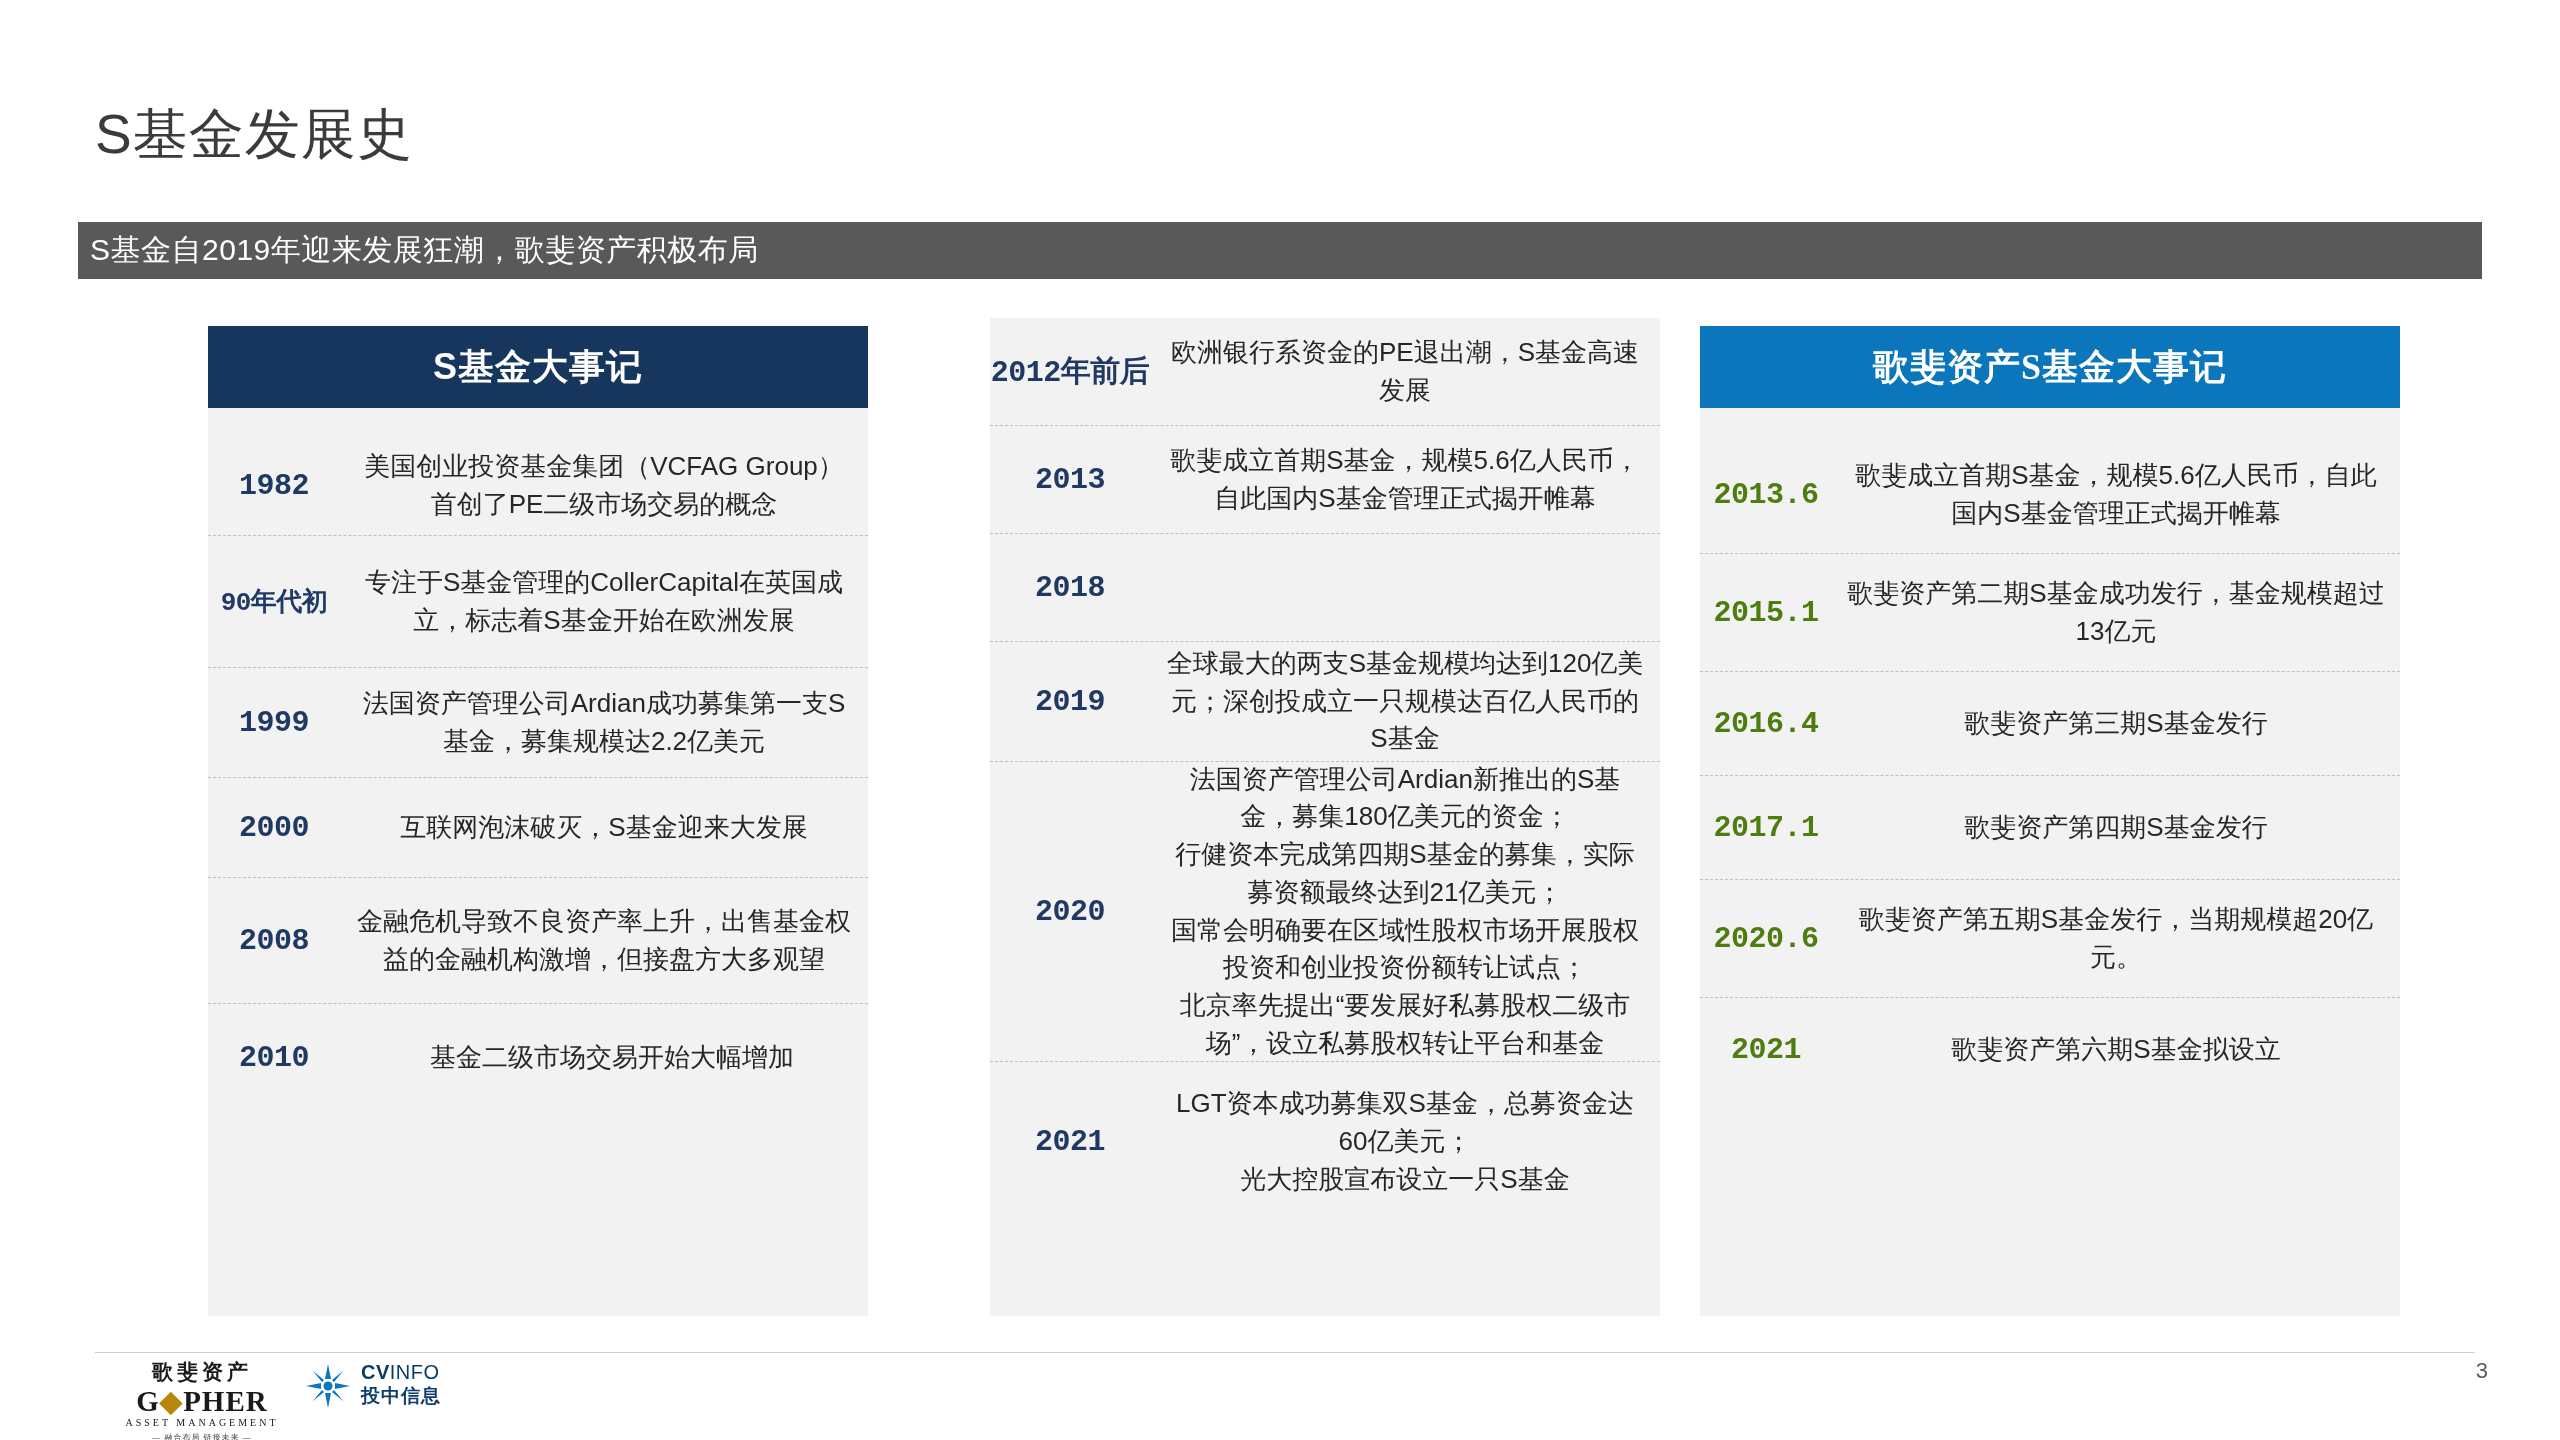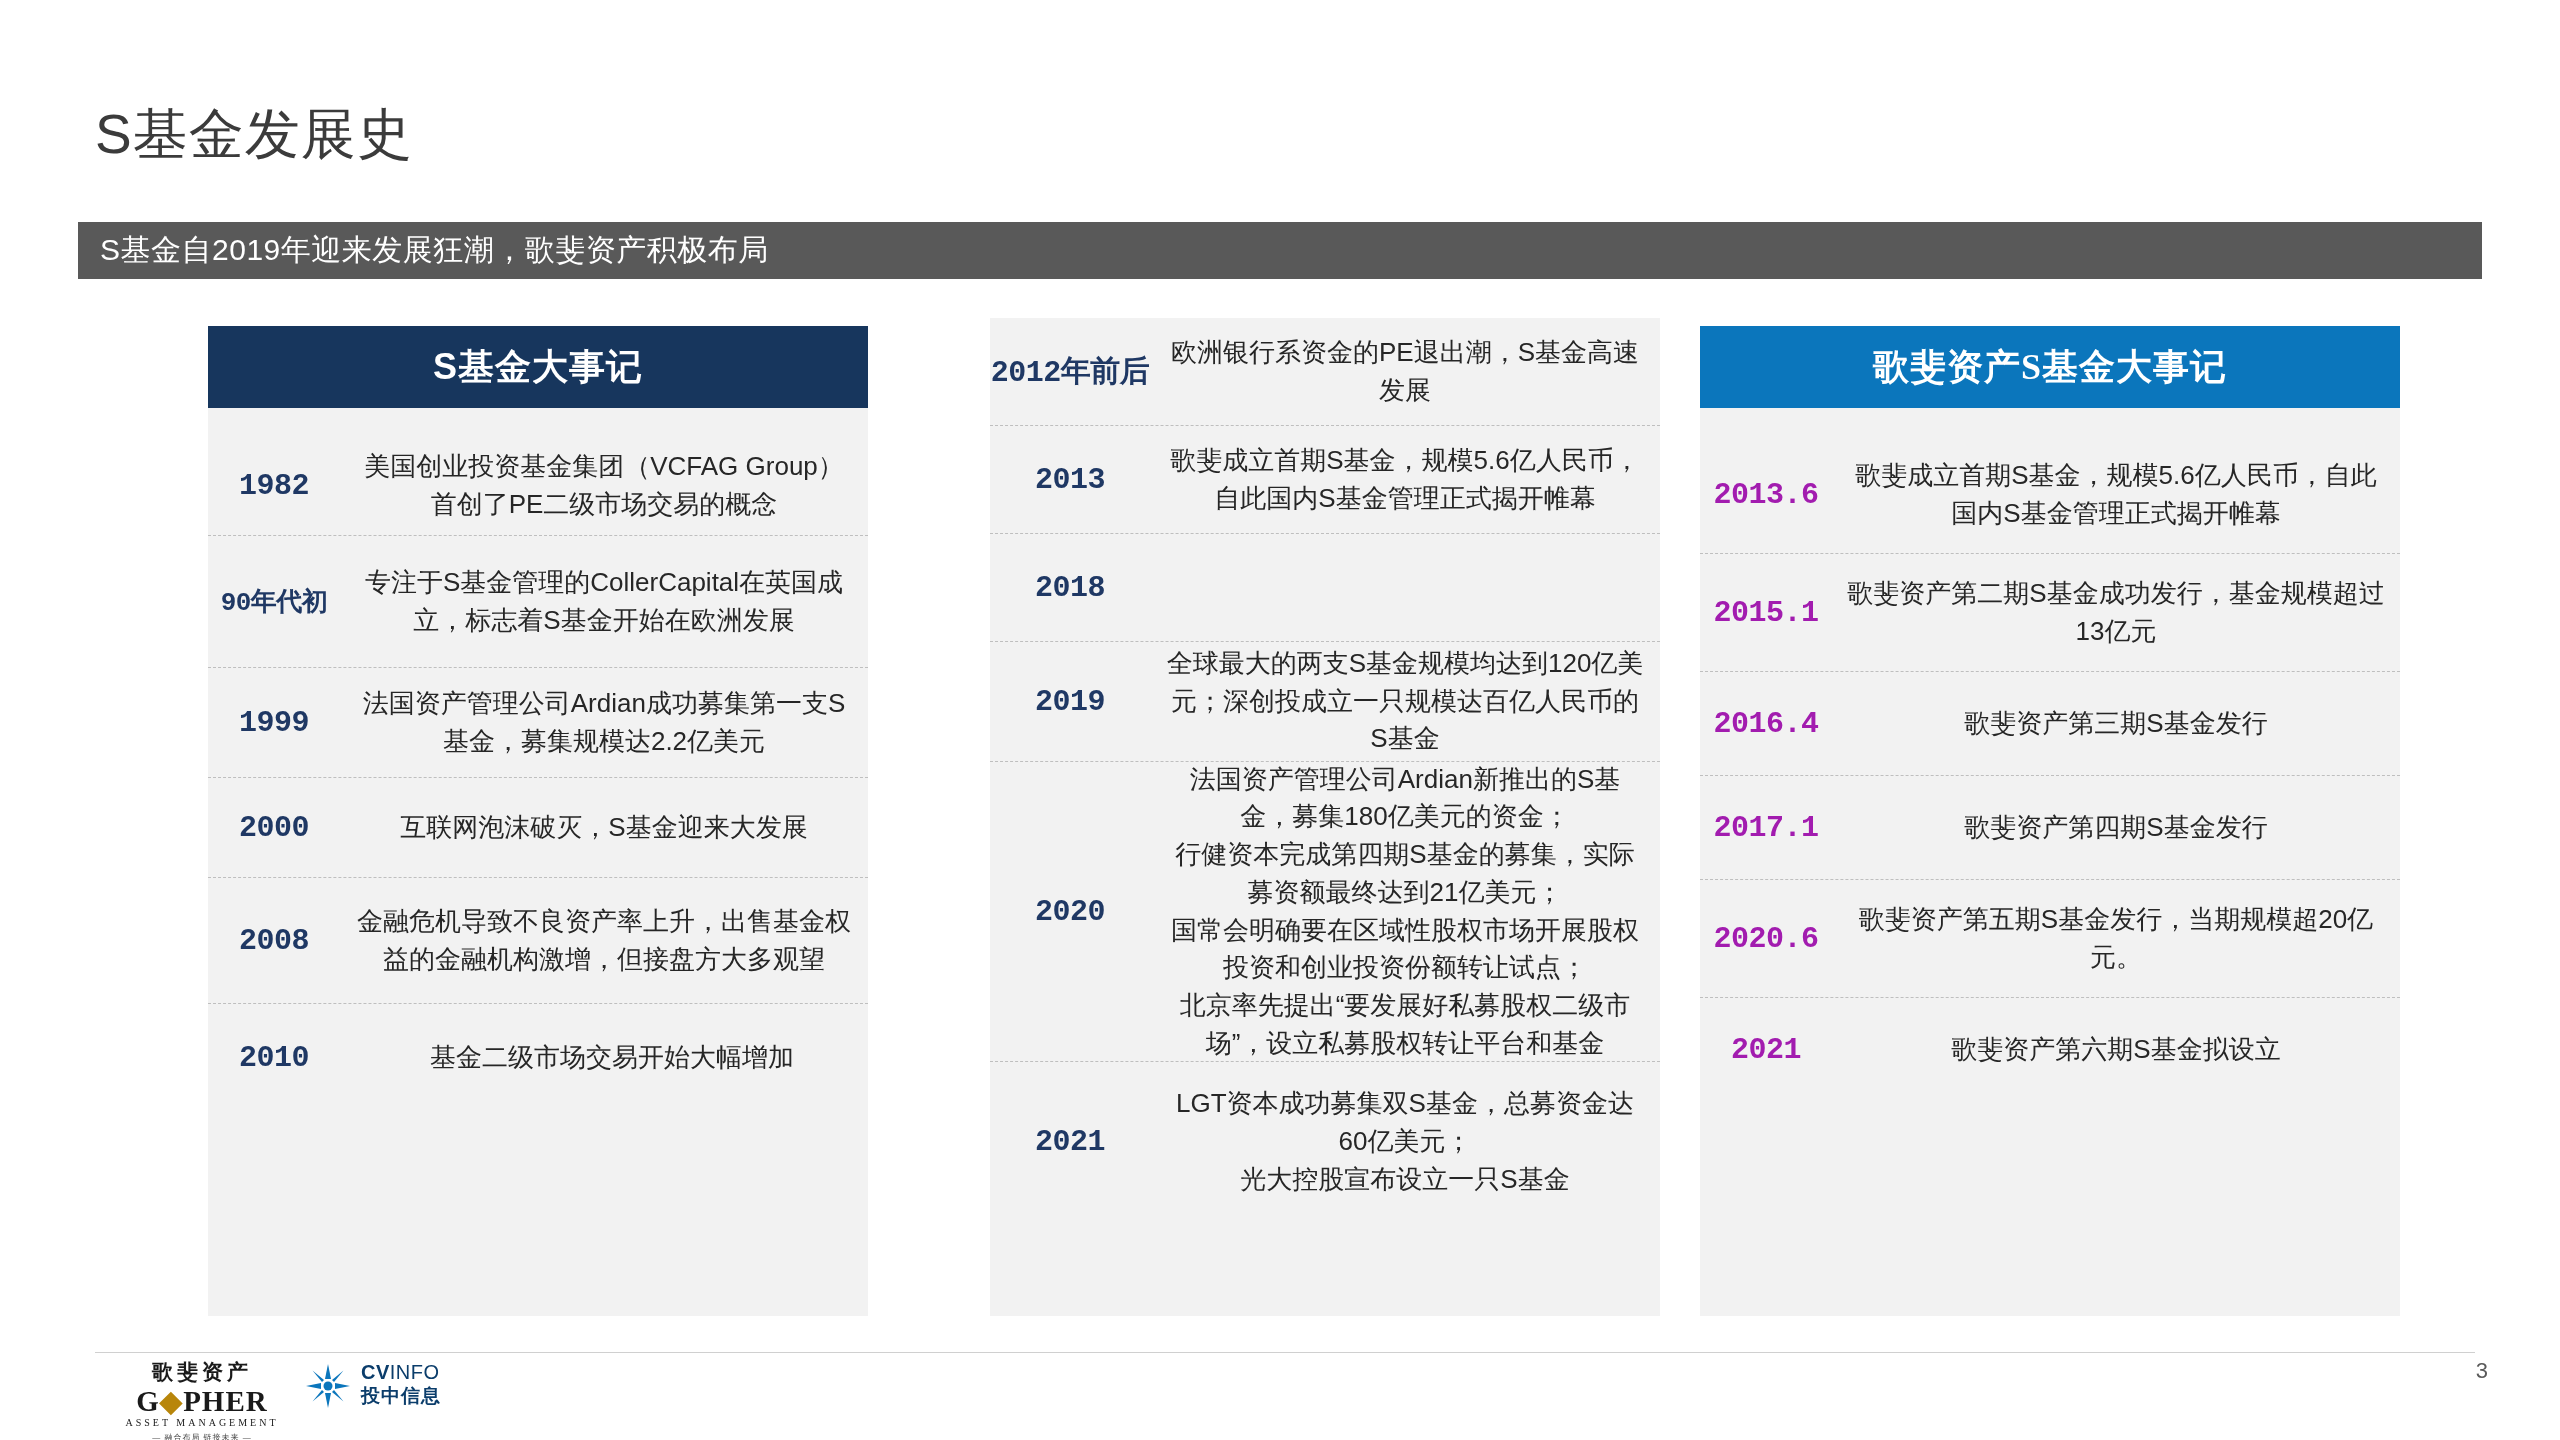--- a/index.html
+++ b/index.html
@@ -32,21 +32,21 @@
     top: 222px;
     width: 2404px;
     height: 57px;
     background: #595959;
     display: flex;
     align-items: center;
   }
   .subtitle-bar .txt {
     color: #ffffff;
     font-size: 30px;
-    padding-left: 22px;
+    padding-left: 12px;
     font-weight: 400;
     letter-spacing: 0.5px;
   }
 
   
   .columns {
     position: absolute;
     left: 0;
     top: 318px;
     width: 2560px;
@@ -94,21 +94,21 @@
 
   .row .year {
     flex: 0 0 132px;
     text-align: center;
     font-size: 30px;
     font-weight: 700;
     color: #1f3864;
     font-family: "Liberation Mono", monospace;
     letter-spacing: -0.5px;
   }
-  .col-right .row .year { color: #a21caf; }
+  .col-right .row .year { color: #4d7c0f; }
   .col-mid .row .year { color: #1f3864; flex: 0 0 160px; }
 
   .row .desc {
     flex: 1 1 auto;
     text-align: center;
     font-size: 26px;
     line-height: 1.45;
     color: #262626;
     padding: 0 14px;
   }

